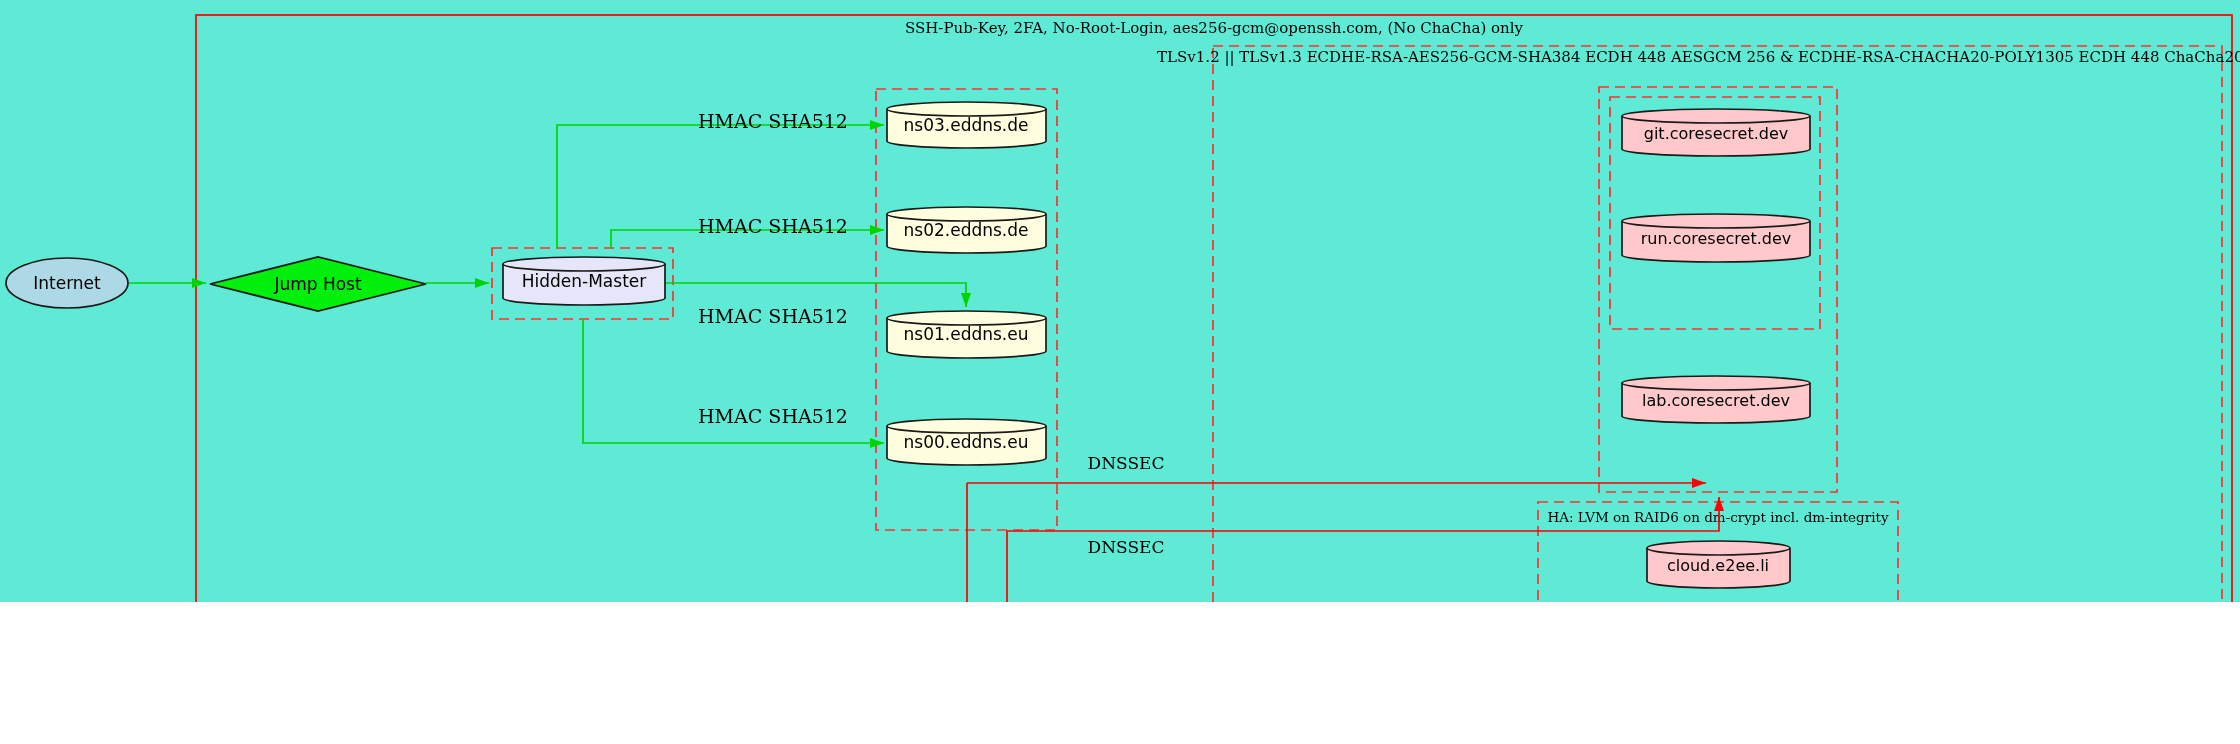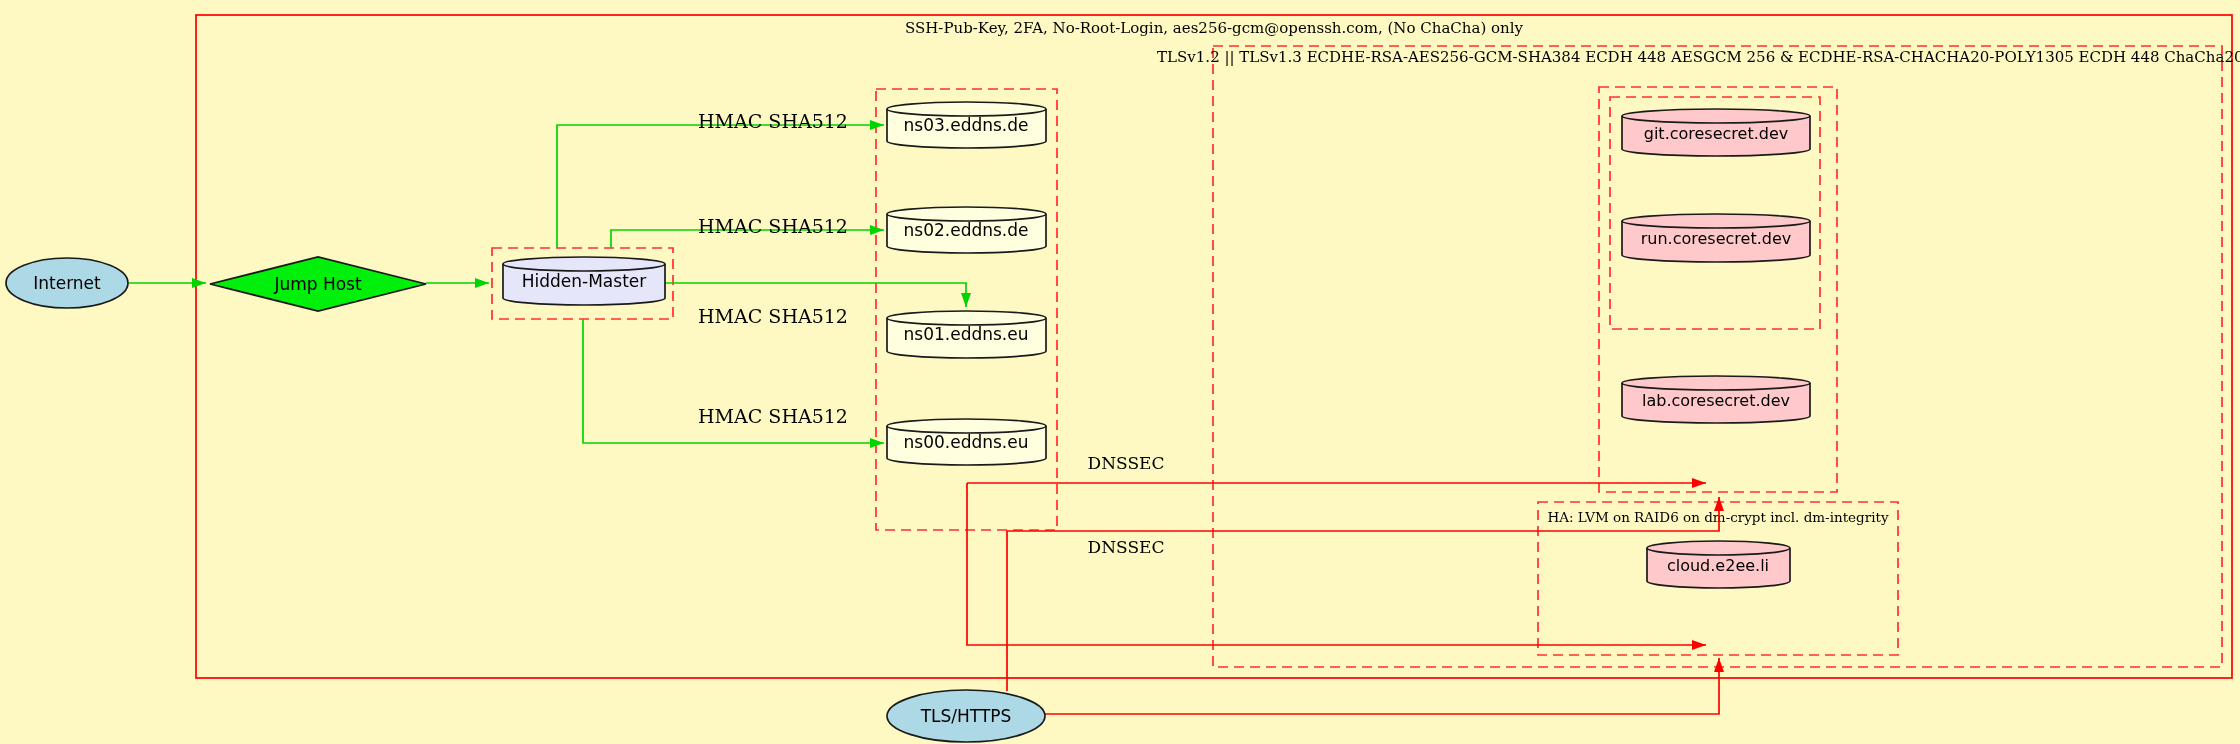--- a/index.html
+++ b/index.html
@@ -1,16 +1,16 @@
 <!DOCTYPE html>
 <html><head>
 <meta charset="utf-8">
 <style>
   html,body{margin:0;padding:0;background:#ffffff;}
-  .stage{position:relative;width:2240px;height:744px;background:#fef9c3;overflow:hidden;}
+  .stage{position:relative;width:2240px;height:602px;background:#5eead4;overflow:hidden;}
   svg{display:block;}
   text{cursor:default;}
   .node-label{font-family:"DejaVu Sans","Liberation Sans",sans-serif;fill:#000000;}
   .edge-label{font-family:"DejaVu Serif","Liberation Serif",serif;fill:#000000;}
   .cluster-label{font-family:"DejaVu Serif","Liberation Serif",serif;fill:#000000;}
 </style>
 </head>
 <body>
 
 <div class="stage">

